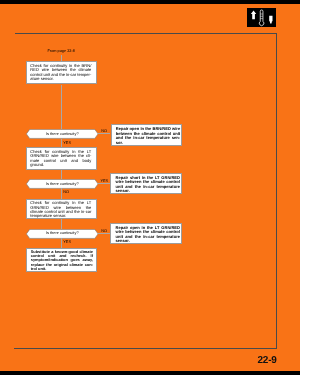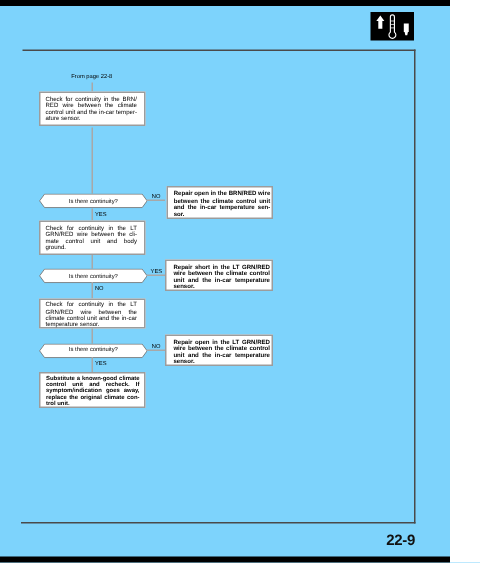--- a/index.html
+++ b/index.html
@@ -1,19 +1,19 @@
 <!DOCTYPE html>
 <html><head>
 <meta charset="utf-8">
 <style>
   html,body{margin:0;padding:0;}
   body{width:300px;height:375px;background:#ffffff;
        font-family:"Liberation Sans",sans-serif;overflow:hidden;
        -webkit-font-smoothing:antialiased;text-rendering:geometricPrecision;}
-  .page{position:absolute;left:0;top:0;width:300px;height:375px;background:#7dd3fc;}
+  .page{position:absolute;left:0;top:0;width:300px;height:375px;background:#f97316;}
   .edge{position:absolute;left:0;width:300px;background:#000000;}
   .edge-top{top:0;height:4.2px;}
   .edge-bottom{bottom:0;height:4.2px;}
   .rule{position:absolute;background:#4a4a4a;}
   .pageno{position:absolute;font-weight:bold;font-size:10.5px;color:#111;letter-spacing:-0.2px;}
   .icon-box{position:absolute;background:#000000;}
   .fromtop{position:absolute;font-size:3.85px;color:#000;white-space:nowrap;}
   .box{position:absolute;border:0.85px solid #9c9c9c;background:#fff;box-sizing:border-box;
        font-size:4.05px;color:#000;}
   .box .ln1{position:absolute;left:3.3px;width:61px;display:block;line-height:4px;height:4px;text-align:justify;text-align-last:justify;overflow:visible;}

